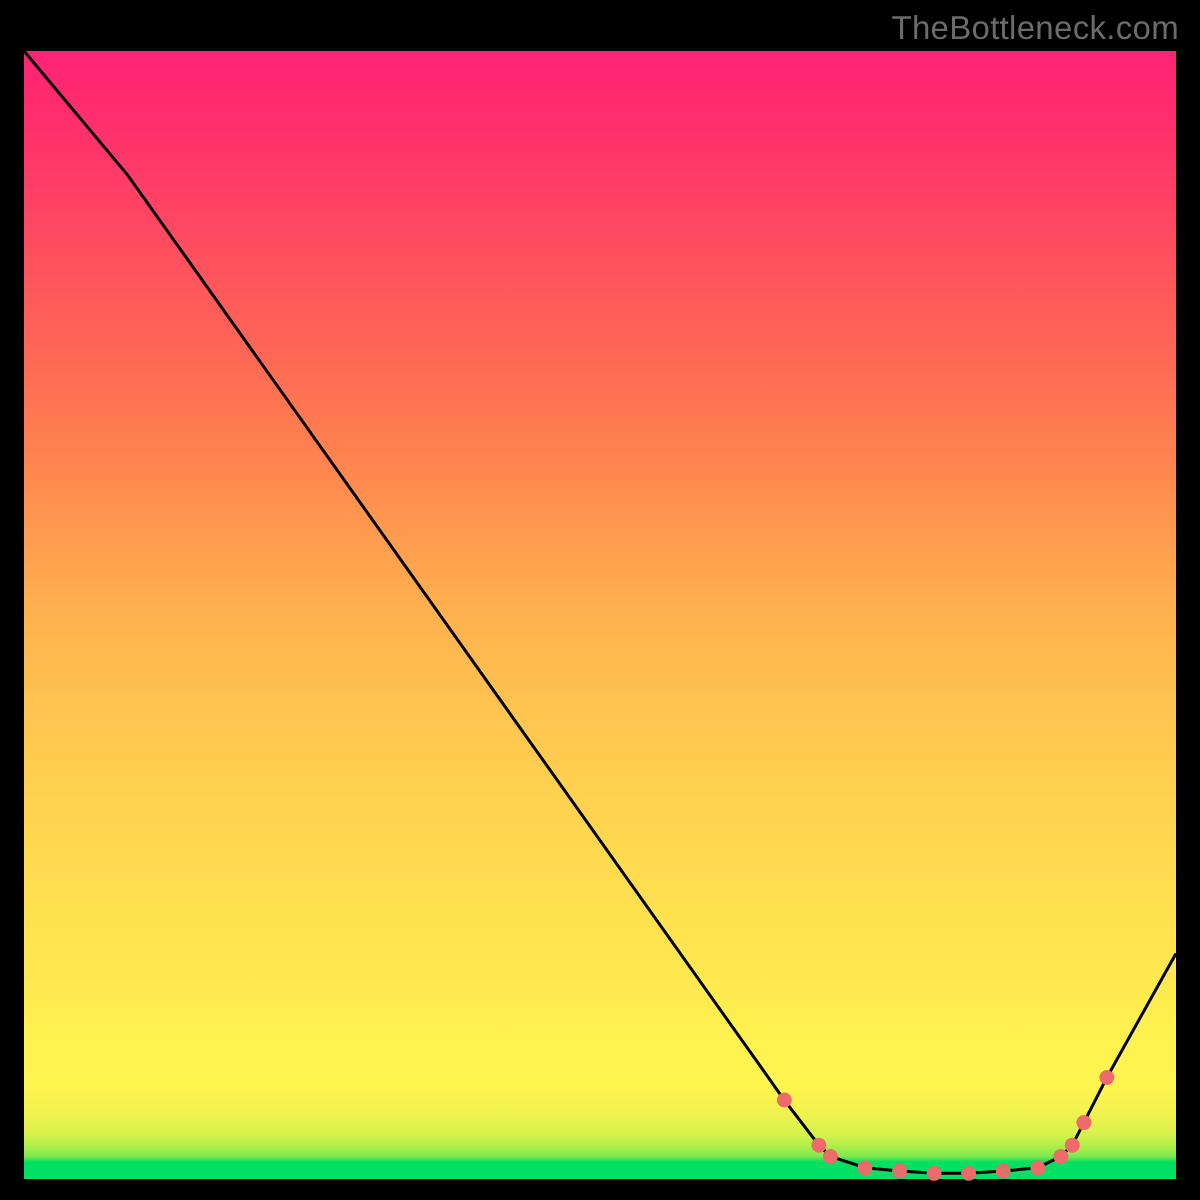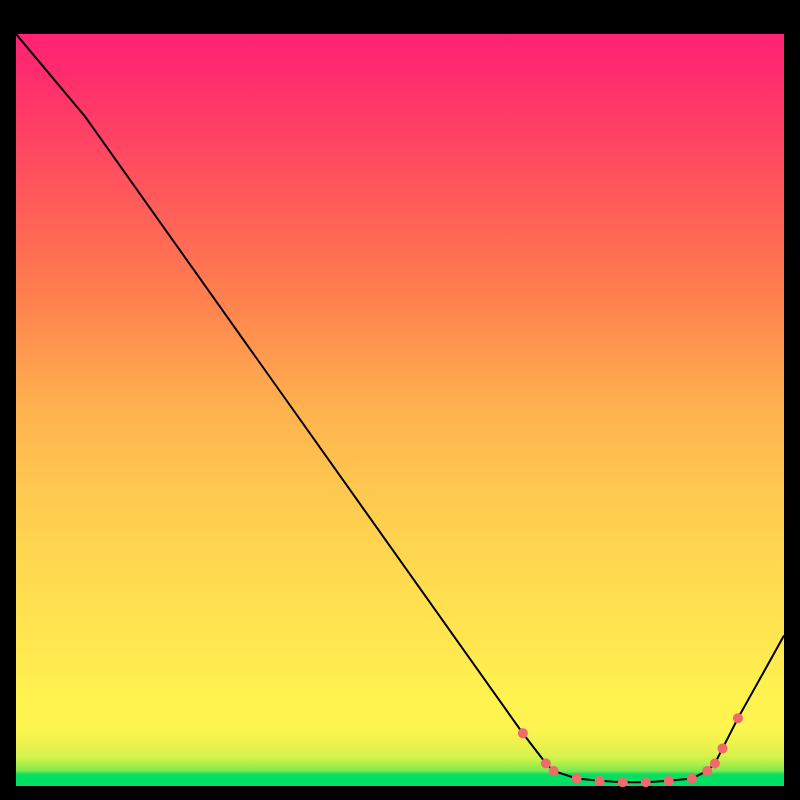--- a/index.html
+++ b/index.html
@@ -52,20 +52,21 @@
     position: absolute;
     inset: 0;
     width: 100%;
     height: 100%;
     overflow: visible;
   }
 </style>
 </head>
 <body>
 <div class="container">
+  <div class="watermark">TheBottleneck.com</div>
   <div class="plot">
     <div class="gradient"></div>
     <svg class="curve" id="curve-svg" viewBox="0 0 768 752" preserveAspectRatio="none">
         <path d="M0.00 0.00 L69.12 82.72 L506.88 699.36 L529.92 729.44 L537.60 736.96 L560.64 744.48 L583.68 746.74 L606.72 748.24 L629.76 748.24 L652.80 746.74 L675.84 744.48 L691.20 736.96 L698.88 729.44 L706.56 714.40 L721.92 684.32 L768.00 601.60" fill="none" stroke="#000000" stroke-width="2"></path>
         <circle cx="506.88" cy="699.36" r="5" fill="#ef6b6b"></circle>
         <circle cx="529.92" cy="729.44" r="5" fill="#ef6b6b"></circle>
         <circle cx="537.60" cy="736.96" r="5" fill="#ef6b6b"></circle>
         <circle cx="560.64" cy="744.48" r="5" fill="#ef6b6b"></circle>
         <circle cx="583.68" cy="746.74" r="5" fill="#ef6b6b"></circle>
         <circle cx="606.72" cy="748.24" r="5" fill="#ef6b6b"></circle>

